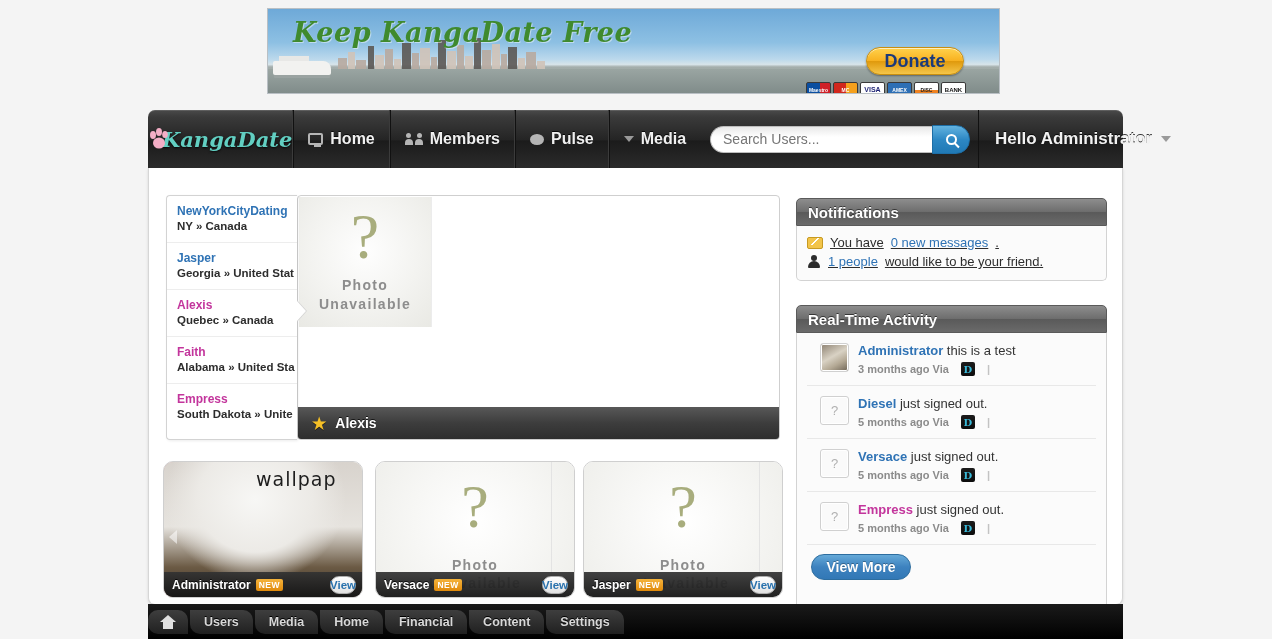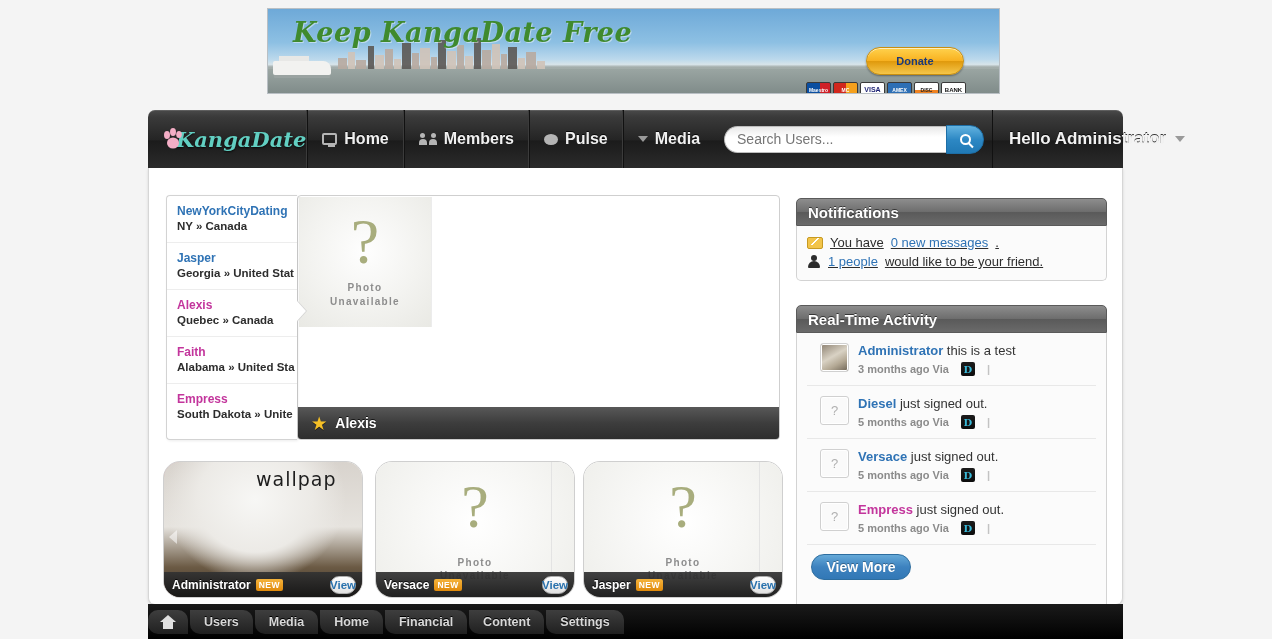--- a/index.html
+++ b/index.html
@@ -37,21 +37,21 @@
     font-style:italic; font-weight:bold;
     font-size:27px; color:#3f8a2e;
     text-shadow:1px 1px 0 rgba(255,255,255,.45);
     letter-spacing:.5px;
   }
   .donate-btn {
     position:absolute; right:35px; top:38px;
     width:98px; height:28px; border-radius:14px;
     background:linear-gradient(to bottom,#ffd24d 0%,#f8b221 48%,#e09a0d 52%,#f5c64a 100%);
     border:1px solid #c98f10;
-    color:#1b3a7a; font-weight:bold; font-size:11px;
+    color:#1b3a7a; font-weight:bold; font-size:18px;
     display:flex; align-items:center; justify-content:center;
     font-family:"Liberation Sans", sans-serif;
     box-shadow:0 1px 2px rgba(0,0,0,.35), inset 0 1px 0 rgba(255,255,255,.65);
     cursor:pointer;
   }
   .cards { position:absolute; right:33px; top:73px; display:flex; gap:2px; }
   .card {
     width:25px; height:15px; border-radius:2px; border:1px solid #3a3a3a;
     font-size:5px; font-weight:bold; color:#fff; display:flex;
     align-items:center; justify-content:center; overflow:hidden;
@@ -67,21 +67,21 @@
   
   .navbar {
     position:absolute; left:148px; top:110px; width:975px; height:58px;
     background:linear-gradient(to bottom,#4a4a4a 0%,#3a3a3a 12%,#242424 52%,#1b1b1b 53%,#2b2b2b 100%);
     border-radius:7px 7px 0 0;
     box-shadow:inset 0 1px 0 rgba(255,255,255,.12);
     display:flex; align-items:center;
   }
   .logo {
     width:180px; height:100%; display:flex; align-items:center;
-    padding-left:14px; position:relative;
+    padding-left:0; position:relative;
     border-right:1px solid #3b3b3b;
   }
   .logo-paw { position:relative; width:24px; height:24px; margin-right:-10px; z-index:2;}
   .logo-text {
     font-family:"DejaVu Serif", serif; font-style:italic; font-weight:bold;
     font-size:21px; color:#62cfc2;
     text-shadow:0 1px 2px rgba(0,0,0,.8);
     position:relative; z-index:1;
   }
   .nav-item {
@@ -143,21 +143,21 @@
     background:#fff; border:1px solid #cfcfcf; border-radius:4px;
     overflow:hidden;
   }
   .featured-photo {
     position:absolute; left:1px; top:1px; width:133px; height:130px;
     background:radial-gradient(circle at 50% 42%,#fefefe 0%,#f3f3f0 55%,#e9e9e4 100%);
     display:flex; flex-direction:column; align-items:center; justify-content:center;
     border-right:1px solid #ececec;
   }
   .qmark { font-size:64px; color:#a8ad7d; line-height:.8; font-family:"Liberation Serif", serif; }
-  .ph-unavail { margin-top:14px; font-size:10px; color:#8d8d8d; letter-spacing:1.3px; text-align:center; line-height:1.35; font-weight:bold;}
+  .ph-unavail { margin-top:14px; font-size:14px; color:#8d8d8d; letter-spacing:1.3px; text-align:center; line-height:1.35; font-weight:bold;}
   .featured-bar {
     position:absolute; left:0; bottom:0; width:100%; height:32px;
     background:linear-gradient(to bottom,#585858,#3d3d3d 50%,#2e2e2e);
     display:flex; align-items:center; padding-left:14px; gap:9px;
     color:#fff; font-size:14px; font-weight:bold;
     text-shadow:0 -1px 0 rgba(0,0,0,.7);
   }
   .star { color:#f5c027; font-size:16px; text-shadow:0 1px 0 rgba(0,0,0,.5); }
 
   
@@ -177,21 +177,21 @@
     position:absolute; left:296px; top:300px; z-index:6;
     width:0;height:0;border-top:11px solid transparent;border-bottom:11px solid transparent;
     border-left:10px solid #ffffff;
     filter:drop-shadow(1px 0 0 #d3d3d3);
   }
 
   
   .thumbrow { position:absolute; left:163px; top:461px; width:620px; height:137px; }
   .thumb {
     position:absolute; top:0; width:200px; height:137px;
-    border:1px solid #cfcfcf; border-radius:17px; overflow:hidden; background:#fff;
+    border:1px solid #cfcfcf; border-radius:10px; overflow:hidden; background:#fff;
   }
   .thumb.t1 { left:0; width:200px; }
   .thumb.t2 { left:212px; }
   .thumb.t3 { left:420px; }
   .thumb-body { position:absolute; inset:0; }
   .ph-bg {
     position:absolute; inset:0;
     background:radial-gradient(circle at 50% 44%,#ffffff 0%,#f7f7f5 48%,#eeeeea 100%);
     display:flex; flex-direction:column; align-items:center; padding-top:20px;
   }

